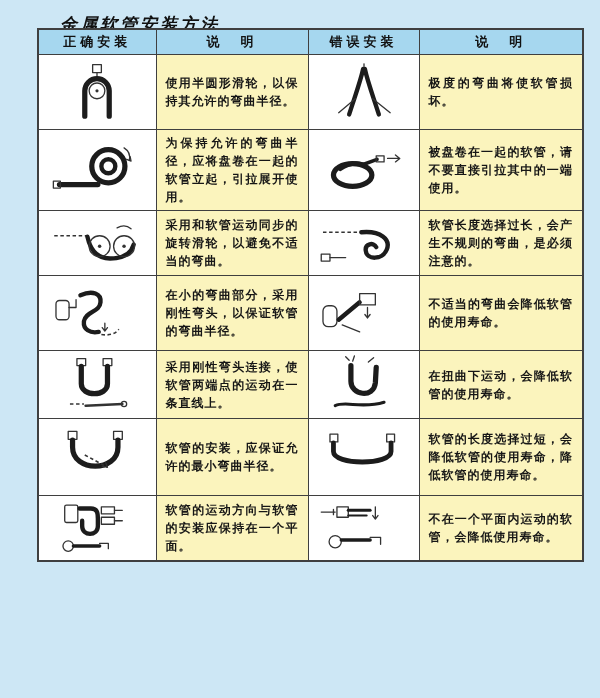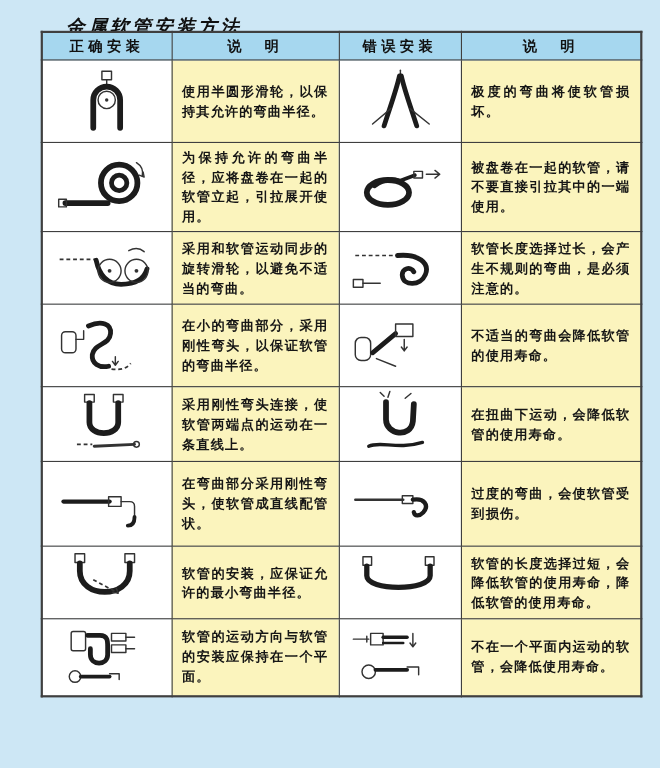--- a/index.html
+++ b/index.html
@@ -161,35 +161,20 @@
     <td class="desc-cell correct-desc">采用刚性弯头连接，使软管两端点的运动在一条直线上。</td>
     <td class="img-cell"><span class="icon-wrap wrong-icon"><svg viewBox="0 0 110 64" width="96" height="56">
     <path class="thin" d="M38 6 l-4 -4 m8 5 l2 -6"></path>
     <path class="hose" d="M40 12 V30 C40 46 66 50 68 32 L69 14"></path>
     <path class="thin" d="M60 8 l6 -5"></path>
     <path class="hose" d="M22 58 C34 52 52 62 78 54" style="stroke-width:3.5"></path>
   </svg></span></td>
     <td class="desc-cell wrong-desc">在扭曲下运动，会降低软管的使用寿命。</td>
   </tr>
 
-  <tr>
-    <td class="img-cell"><span class="icon-wrap correct-icon"><svg viewBox="0 0 110 64" width="96" height="56">
-    <path class="hose" d="M10 32 H58" style="stroke-width:4.5"></path>
-    <rect class="thin" x="57" y="27" width="13" height="10" fill="#fff"></rect>
-    <path class="thin" d="M70 32 h9 q5 0 5 5 v9"></path>
-    <path class="hose" d="M84 48 q0 9 -7 9" style="stroke-width:4"></path>
-  </svg></span></td>
-    <td class="desc-cell correct-desc">在弯曲部分采用刚性弯头，使软管成直线配管状。</td>
-    <td class="img-cell"><span class="icon-wrap wrong-icon"><svg viewBox="0 0 110 64" width="96" height="56">
-    <path class="thin" d="M8 30 H58" style="stroke-width:2.5"></path>
-    <rect class="thin" x="57" y="26" width="11" height="8" fill="#fff"></rect>
-    <path class="hose" d="M68 30 C80 28 85 36 79 43 C75 47 70 48 69 43" style="stroke-width:4.5"></path>
-  </svg></span></td>
-    <td class="desc-cell wrong-desc">过度的弯曲，会使软管受到损伤。</td>
-  </tr>
 
   <tr>
     <td class="img-cell"><span class="icon-wrap correct-icon"><svg viewBox="0 0 110 64" width="96" height="56">
     <rect class="thin" x="22" y="5" width="10" height="9" fill="#fff"></rect>
     <rect class="thin" x="74" y="5" width="10" height="9" fill="#fff"></rect>
     <path class="hose" d="M27 15 V23 C27 52 79 52 79 23 V15"></path>
     <path class="dash" d="M41 32 L67 46"></path>
     <path class="thin" d="M67 46 l-6 -1 m6 1 l-2 -5"></path>
   </svg></span></td>
     <td class="desc-cell correct-desc">软管的安装，应保证允许的最小弯曲半径。</td>

